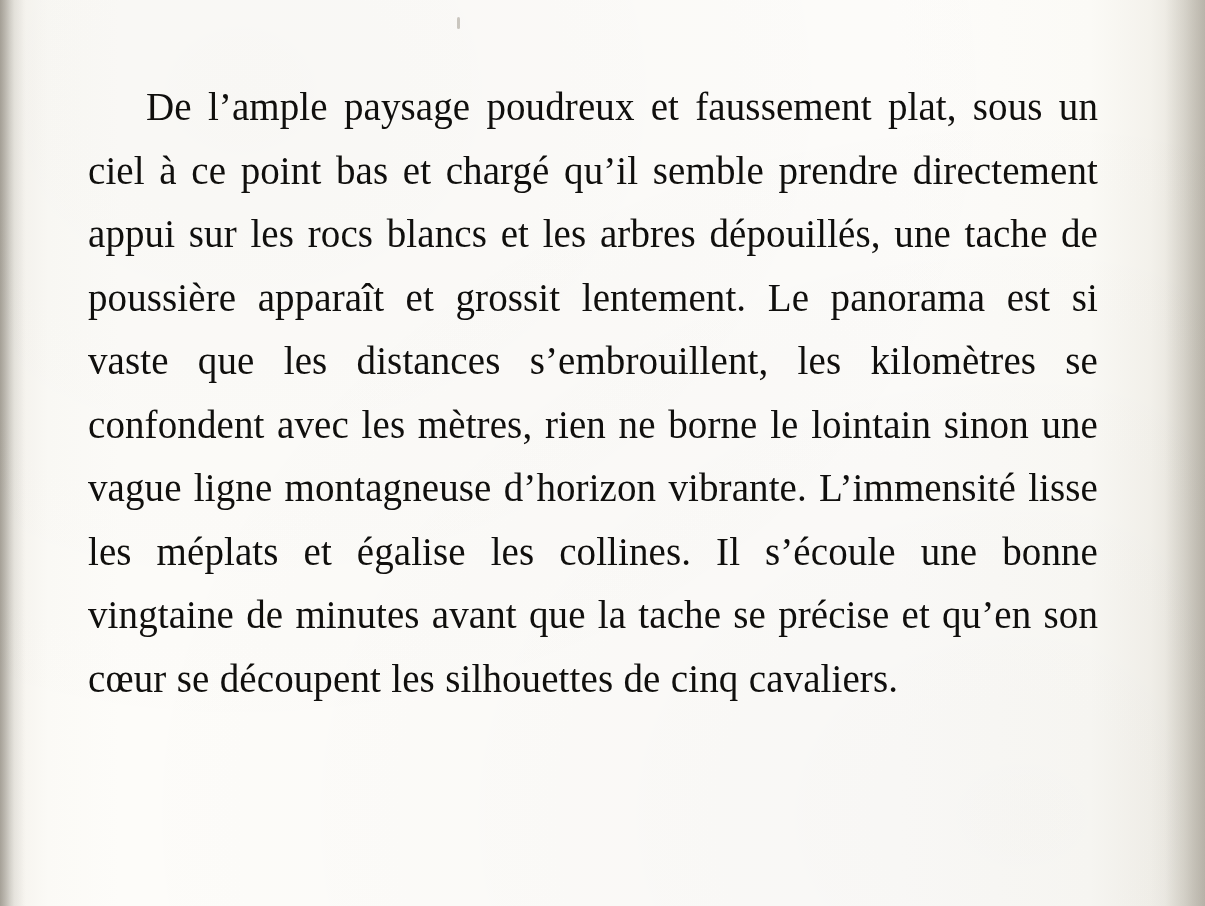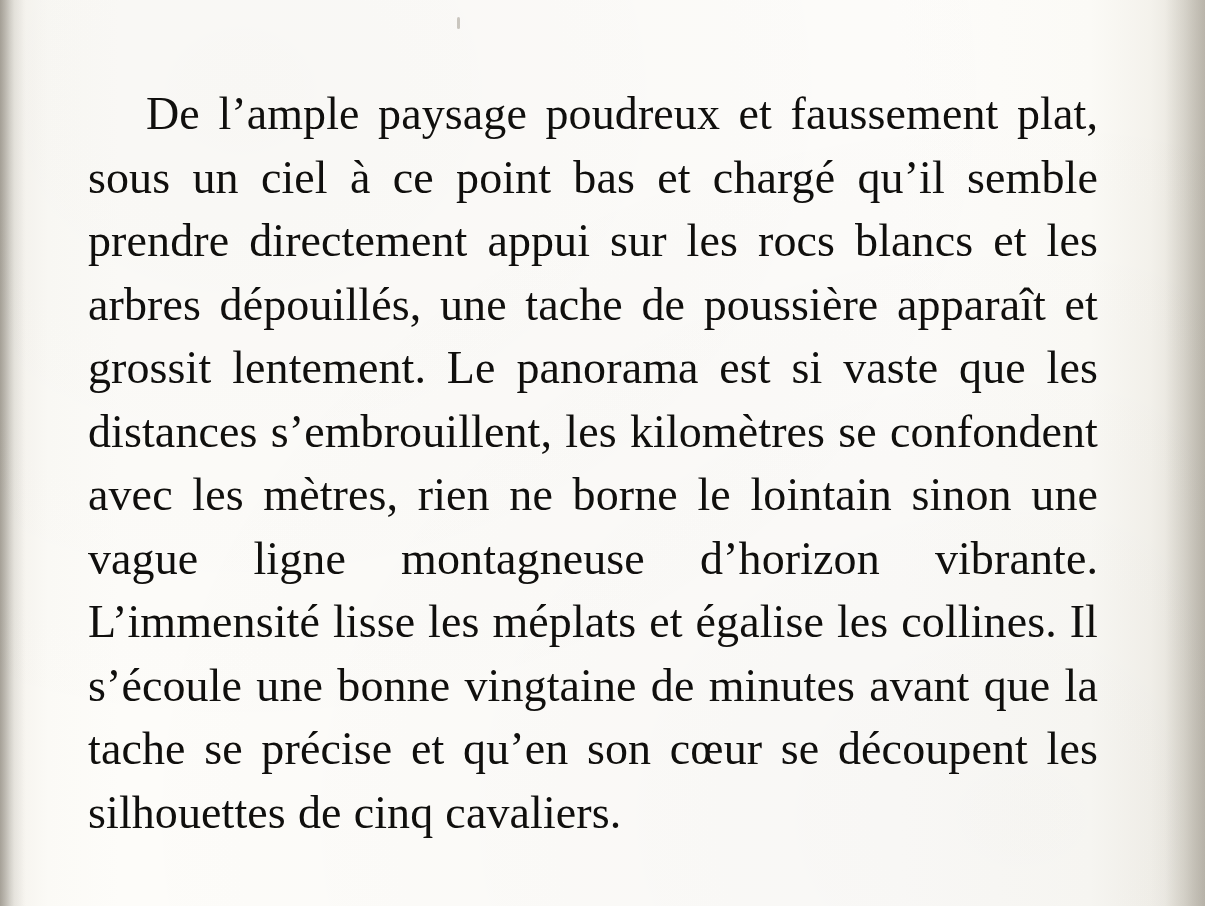--- a/index.html
+++ b/index.html
@@ -58,21 +58,21 @@
     height: 12px;
     background: #b9b5ac;
     border-radius: 2px;
     opacity: 0.75;
   }
   .body-text {
     position: absolute;
     left: 88px;
     top: 36px;
     width: 1010px;
-    font-size: 46px;
+    font-size: 39px;
     line-height: 63.5px;
     color: #100f0d;
     text-align: justify;
     text-justify: inter-word;
     text-indent: 58px;
     letter-spacing: 0.1px;
     word-spacing: 0.5px;
     -webkit-font-smoothing: antialiased;
   }
 </style>

